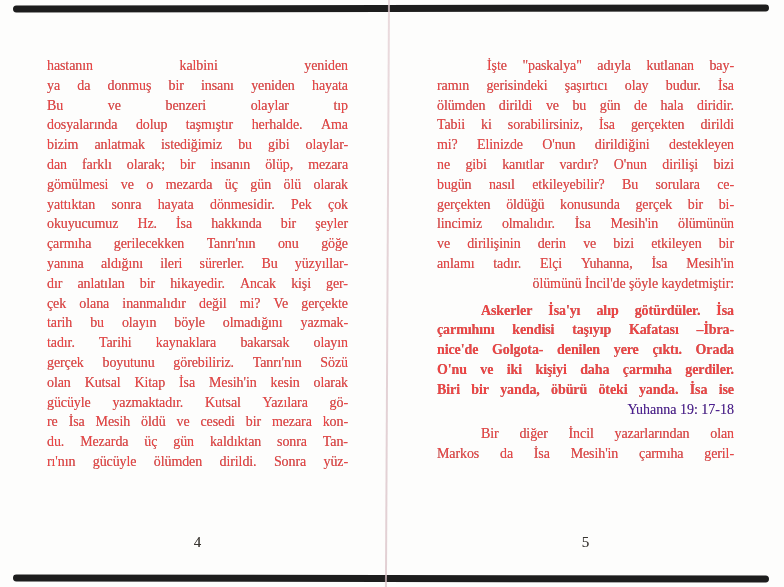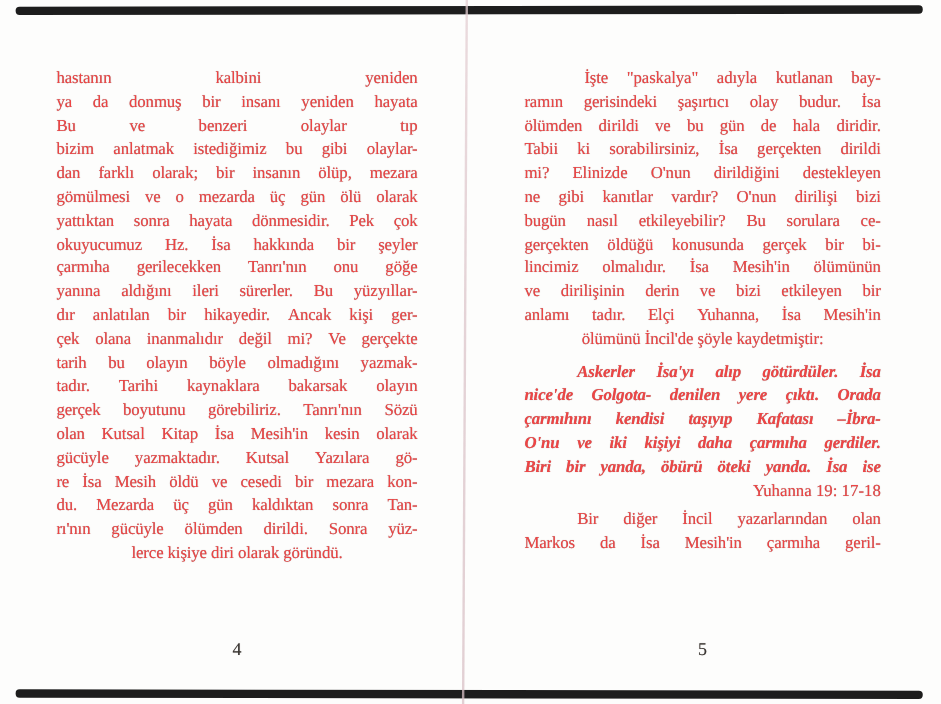--- a/index.html
+++ b/index.html
@@ -31,27 +31,27 @@
   .page{position:absolute;top:0;height:587px;}
   .page.left{left:0;width:388px;}
   .page.right{left:390px;width:394px;}
   .textcol{
     color:#ef4444;
     font-size:14px;letter-spacing:-0.1px;
     text-shadow:0 0 .6px rgba(55,50,45,.55);
   }
   .line{height:19.8px;line-height:19.8px;white-space:nowrap;overflow:visible;}
   .flexjust{display:flex;justify-content:space-between;}
-  .line.last{text-align:center;}
+  .line.last{text-align:right;}
   .body-left{position:absolute;left:47px;top:56px;width:301px;}
   .col-right{position:absolute;left:47px;top:56px;width:297px;}
-  .quote-block{margin-top:7px;font-weight:700;font-style:italic;}
+  .quote-block{margin-top:7px;font-weight:700;}
   .ref-line{
     height:19.8px;line-height:19.8px;text-align:right;
-    color:#ef4444;text-shadow:0 0 .6px rgba(55,50,45,.55);font-size:14px;
+    color:#4c1d95;text-shadow:0 0 .6px rgba(55,50,45,.55);font-size:14px;
   }
   .para2{margin-top:5px;}
   .pnum{
     position:absolute;top:531px;height:22px;line-height:22px;
     text-align:center;font-size:15px;color:#3a3632;
     text-shadow:0 0 .6px rgba(55,50,45,.5);
   }
   .pnum.left-num{left:47px;width:301px;}
   .pnum.right-num{left:47px;width:297px;}
 </style>
@@ -79,20 +79,27 @@
           <span>insanı</span>
           <span>yeniden</span>
           <span>hayata</span>
         </div>
         <div class="line flexjust">
           <span>Bu</span>
           <span>ve</span>
           <span>benzeri</span>
           <span>olaylar</span>
           <span>tıp</span>
+        </div>
+        <div class="line flexjust">
+          <span>dosyalarında</span>
+          <span>dolup</span>
+          <span>taşmıştır</span>
+          <span>herhalde.</span>
+          <span>Ama</span>
         </div>
         <div class="line flexjust">
           <span>bizim</span>
           <span>anlatmak</span>
           <span>istediğimiz</span>
           <span>bu</span>
           <span>gibi</span>
           <span>olaylar-</span>
         </div>
         <div class="line flexjust">
@@ -222,21 +229,20 @@
           <span>Tan-</span>
         </div>
         <div class="line flexjust">
           <span>rı'nın</span>
           <span>gücüyle</span>
           <span>ölümden</span>
           <span>dirildi.</span>
           <span>Sonra</span>
           <span>yüz-</span>
         </div>
-        <div class="line last">lerce kişiye diri olarak göründü.</div>
       </div>
     <div class="pnum left-num">4</div>
   </div>
 
   <div class="page right">
     <div class="col-right">
       <div class="textcol para1">
           <div class="line flexjust" style="padding-left: 50px;">
             <span>İşte</span>
             <span>"paskalya"</span>
@@ -330,33 +336,33 @@
         </div>
       <div class="textcol quote-block">
           <div class="line flexjust" style="padding-left: 44px;">
             <span>Askerler</span>
             <span>İsa'yı</span>
             <span>alıp</span>
             <span>götürdüler.</span>
             <span>İsa</span>
           </div>
           <div class="line flexjust">
+            <span>çarmıhını</span>
+            <span>kendisi</span>
+            <span>taşıyıp</span>
+            <span>Kafatası</span>
+            <span>–İbra-</span>
+          </div>
+          <div class="line flexjust">
             <span>nice'de</span>
             <span>Golgota-</span>
             <span>denilen</span>
             <span>yere</span>
             <span>çıktı.</span>
             <span>Orada</span>
-          </div>
-          <div class="line flexjust">
-            <span>çarmıhını</span>
-            <span>kendisi</span>
-            <span>taşıyıp</span>
-            <span>Kafatası</span>
-            <span>–İbra-</span>
           </div>
           <div class="line flexjust">
             <span>O'nu</span>
             <span>ve</span>
             <span>iki</span>
             <span>kişiyi</span>
             <span>daha</span>
             <span>çarmıha</span>
             <span>gerdiler.</span>
           </div>

